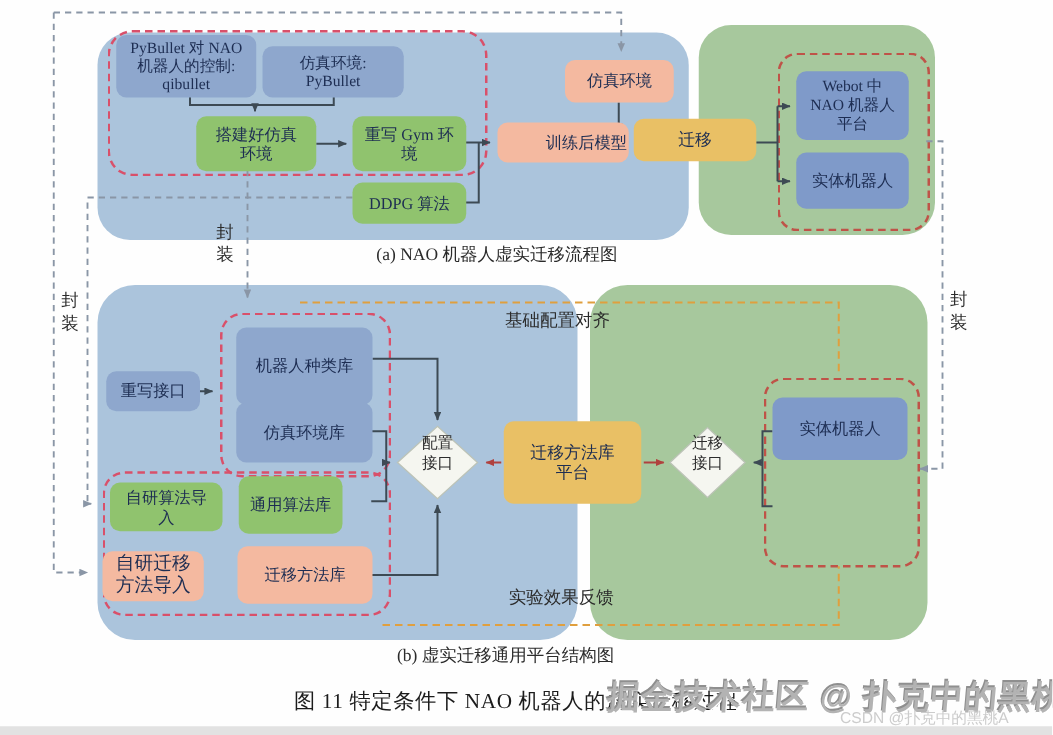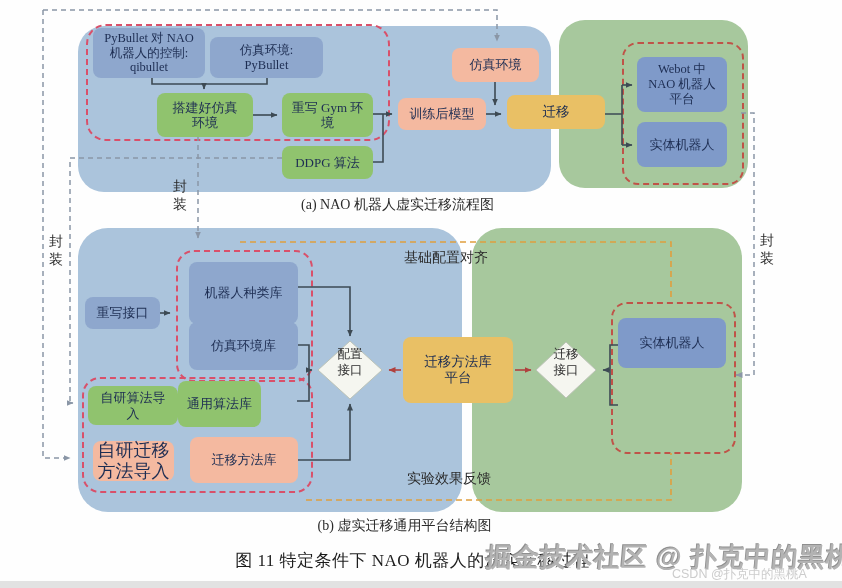--- a/index.html
+++ b/index.html
@@ -126,35 +126,35 @@
   <div class="bx steel" style="left:93px;top:28px;width:112px;height:50px;font-size:12.5px;">PyBullet 对 NAO
 机器人的控制:
 qibullet</div>
   <div class="bx steel" style="left:210px;top:37px;width:113px;height:41px;font-size:12.5px;">仿真环境:
 PyBullet</div>
   <div class="bx green" style="left:282px;top:93px;width:91px;height:44px;">重写 Gym 环
 境</div>
   <div class="bx green" style="left:157px;top:93px;width:96px;height:44px;">搭建好仿真
 环境</div>
   <div class="bx green" style="left:282px;top:146px;width:91px;height:33px;">DDPG 算法</div>
-  <div class="bx salmon" style="left:398px;top:98px;width:88px;height:32px;">训练后模型</div>
+  <div class="bx salmon" style="left:398px;top:98px;width:68px;height:32px;padding-left:37px;">训练后模型</div>
   <div class="bx salmon" style="left:452px;top:48px;width:87px;height:34px;">仿真环境</div>
   <div class="bx gold" style="left:507px;top:95px;width:98px;height:34px;font-size:13.5px;">迁移</div>
   <div class="bx bluedeep" style="left:637px;top:57px;width:90px;height:55px;font-size:12.5px;">Webot 中
 NAO 机器人
 平台</div>
   <div class="bx bluedeep" style="left:637px;top:122px;width:90px;height:45px;">实体机器人</div>
 
   <div class="bx steel" style="left:85px;top:297px;width:75px;height:32px;">重写接口</div>
   <div class="bx steel" style="left:189px;top:262px;width:109px;height:62px;">机器人种类库</div>
   <div class="bx steel" style="left:189px;top:322px;width:109px;height:48px;">仿真环境库</div>
   <div class="bx green" style="left:88px;top:386px;width:90px;height:39px;text-align:center;">自研算法导
 入</div>
-  <div class="bx green" style="left:178px;top:381px;width:83px;height:46px;">通用算法库</div>
-  <div class="bx salmon" style="left:93px;top:441px;width:81px;height:40px;font-size:18px;">自研迁移
+  <div class="bx green" style="left:191px;top:381px;width:83px;height:46px;">通用算法库</div>
+  <div class="bx salmon" style="left:82px;top:441px;width:81px;height:40px;font-size:15px;">自研迁移
 方法导入</div>
   <div class="bx salmon" style="left:190px;top:437px;width:108px;height:46px;">迁移方法库</div>
   <div class="bx gold" style="left:403px;top:337px;width:110px;height:66px;font-size:13.5px;">迁移方法库
 平台</div>
   <div class="bx bluedeep" style="left:618px;top:318px;width:108px;height:50px;">实体机器人</div>
 
   <div class="dlabel" style="left:328px;top:347px;width:44px;">配置
 接口</div>
   <div class="dlabel" style="left:544px;top:347px;width:44px;">迁移
 接口</div>

